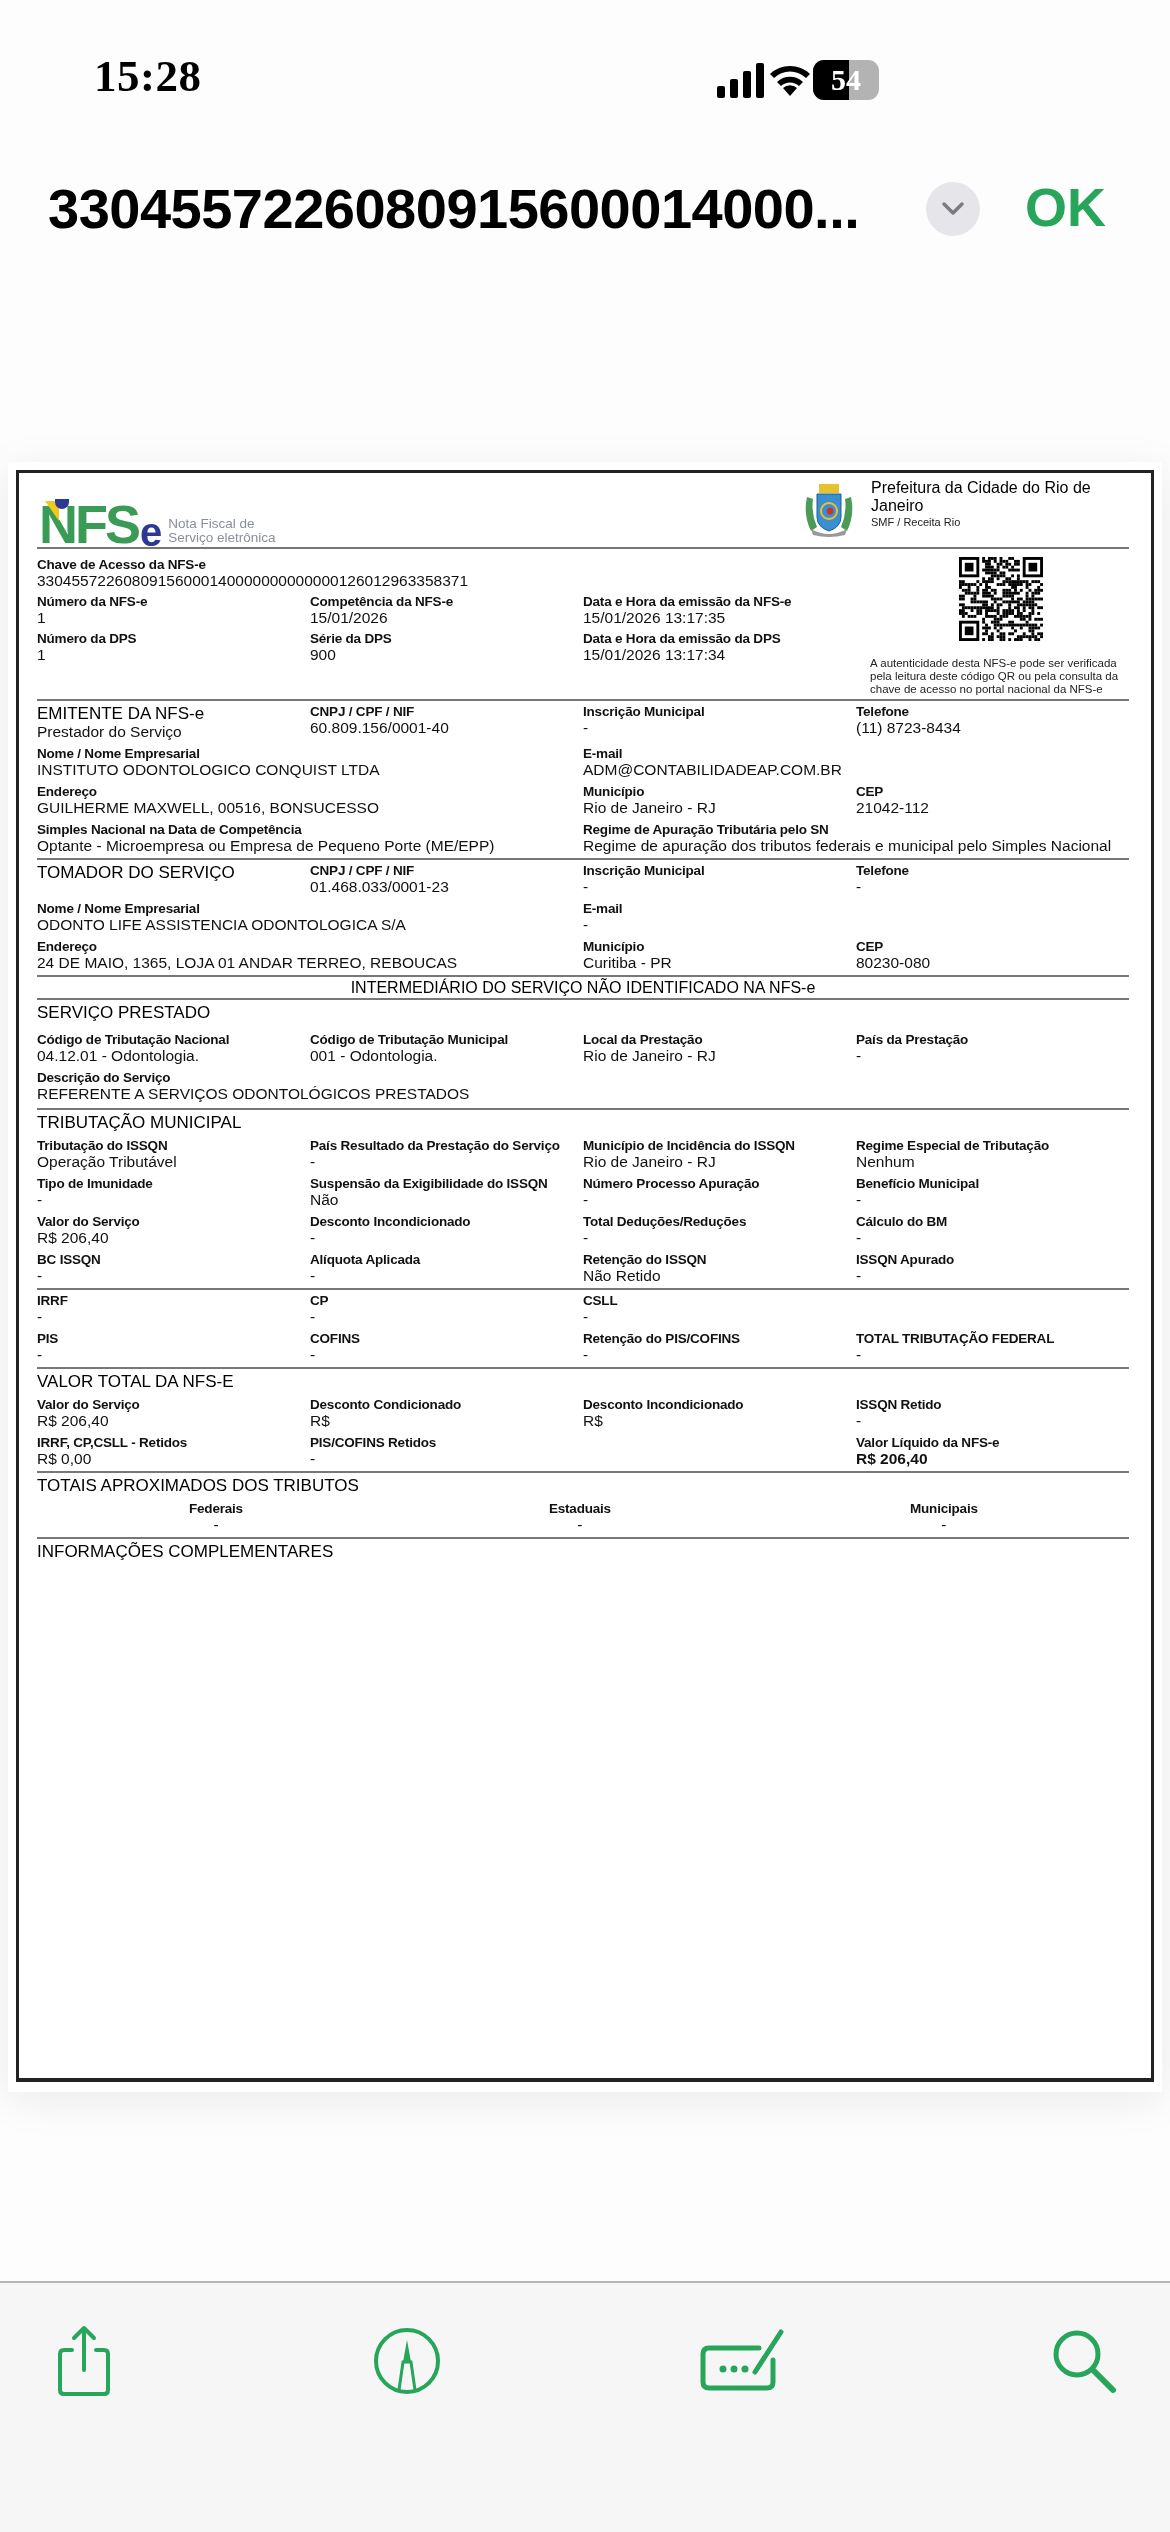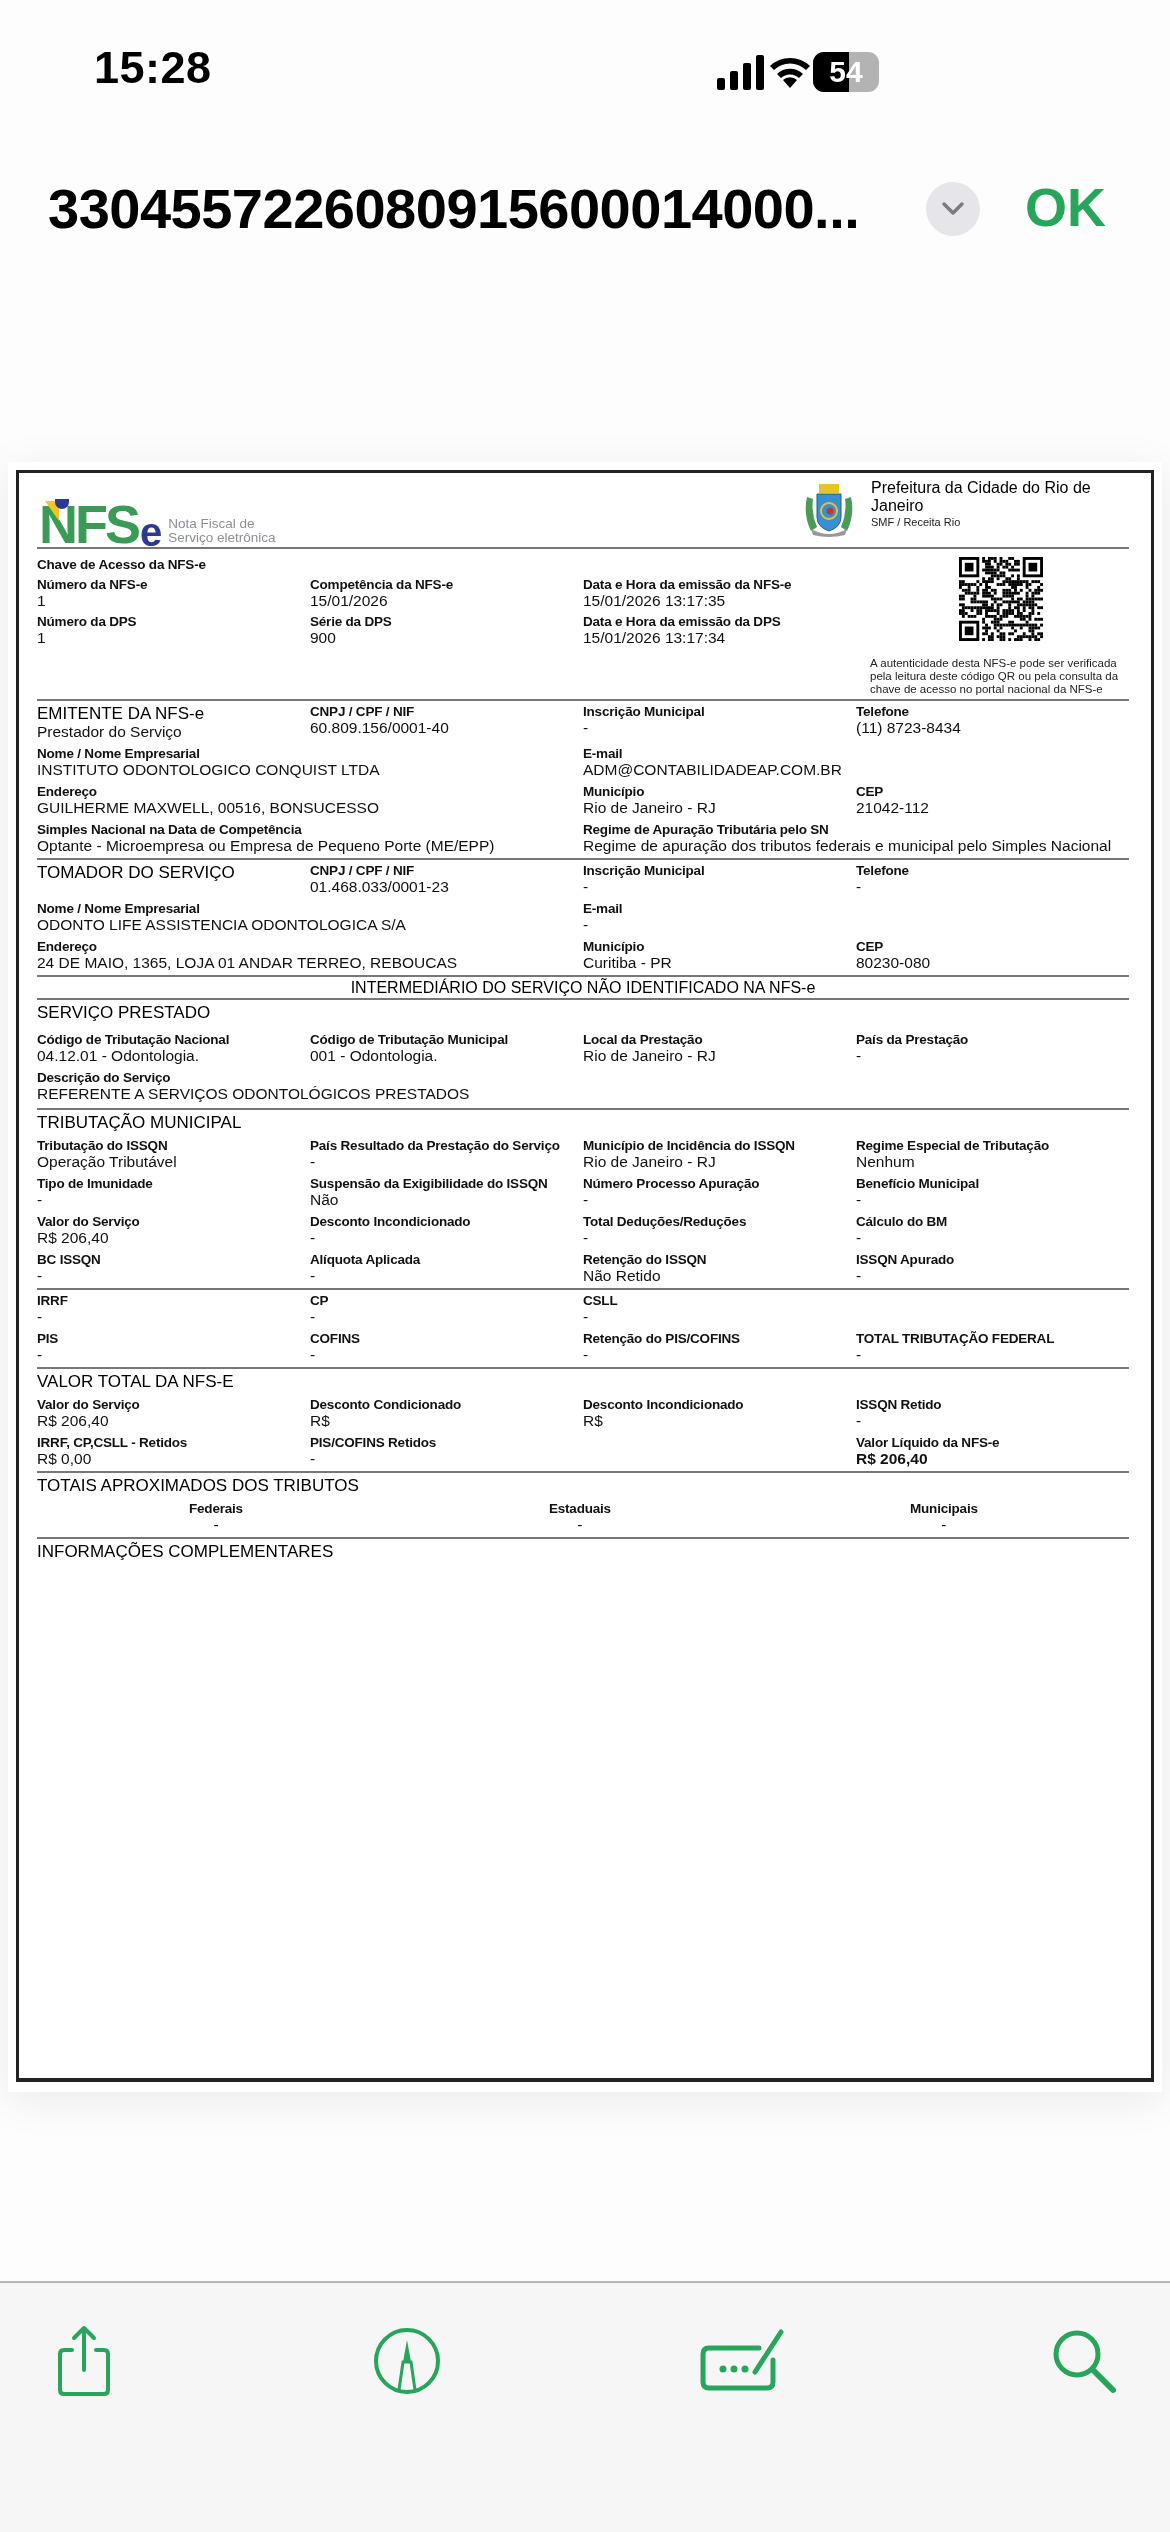--- a/index.html
+++ b/index.html
@@ -1,20 +1,20 @@
 <!DOCTYPE html>
 <html><head>
 <meta charset="utf-8">
 <style>
   * { box-sizing: border-box; margin: 0; padding: 0; }
   html, body { width: 1170px; height: 2532px; overflow: hidden; }
   body { background: #fdfdfd; font-family: "Liberation Sans", sans-serif; color: #000; position: relative; }
 
   
-  .status-bar { position: absolute; top: 0; left: 0; width: 930px; height: 150px; }
+  .status-bar { position: absolute; top: 8px; left: 0; width: 930px; height: 150px; font-family: Liberation Serif, serif; }
   .status-time { position: absolute; left: 94px; top: 42px; font-size: 45px; font-weight: 600; letter-spacing: 0.5px; }
   .status-icons { position: absolute; right: 55px; top: 52px; display: flex; align-items: center; }
   .battery { position: relative; width: 66px; height: 40px; border-radius: 11px; background: #b3b3b3; overflow: hidden; display: flex; align-items: center; justify-content: center; }
   .battery-fill { position: absolute; left: 0; top: 0; bottom: 0; width: 54%; background: #000; }
   .battery-text { position: relative; color: #fff; font-weight: 700; font-size: 30px; z-index: 1; }
   .battery-tip { width: 4px; height: 14px; background: #b3b3b3; border-radius: 0 3px 3px 0; margin-left: -8px; }
 
   
   .nav-header { position: absolute; top: 160px; left: 0; width: 1170px; height: 90px; }
   .doc-title { position: absolute; left: 48px; top: 16px; font-size: 56px; font-weight: 600; white-space: nowrap; letter-spacing: -0.5px; }
@@ -123,20 +123,21 @@
       </svg>
       <div class="issuer-block">
         <div class="issuer-name">Prefeitura da Cidade do Rio de Janeiro</div>
         <div class="issuer-sub">SMF / Receita Rio</div>
       </div>
     </div>
     <div class="hr"></div>
 
     <div class="key-section">
       <div class="lbl">Chave de Acesso da NFS-e</div>
+      <div class="val">33045572260809156000140000000000000126012963358371</div>
       <div class="row">
         <div class="cell">
             <div class="lbl">Número da NFS-e</div>
             <div class="val">1</div>
           </div>
         <div class="cell">
             <div class="lbl">Competência da NFS-e</div>
             <div class="val">15/01/2026</div>
           </div>
         <div class="cell">

